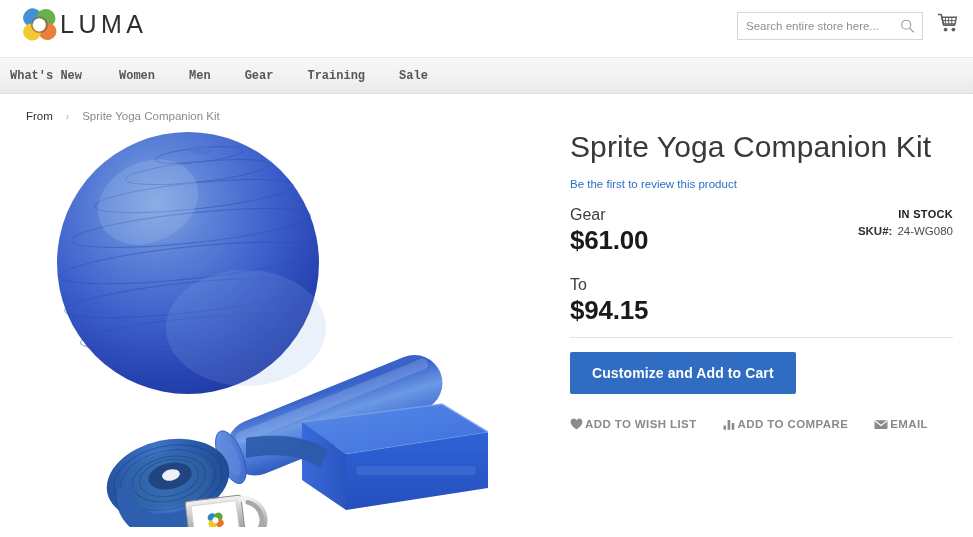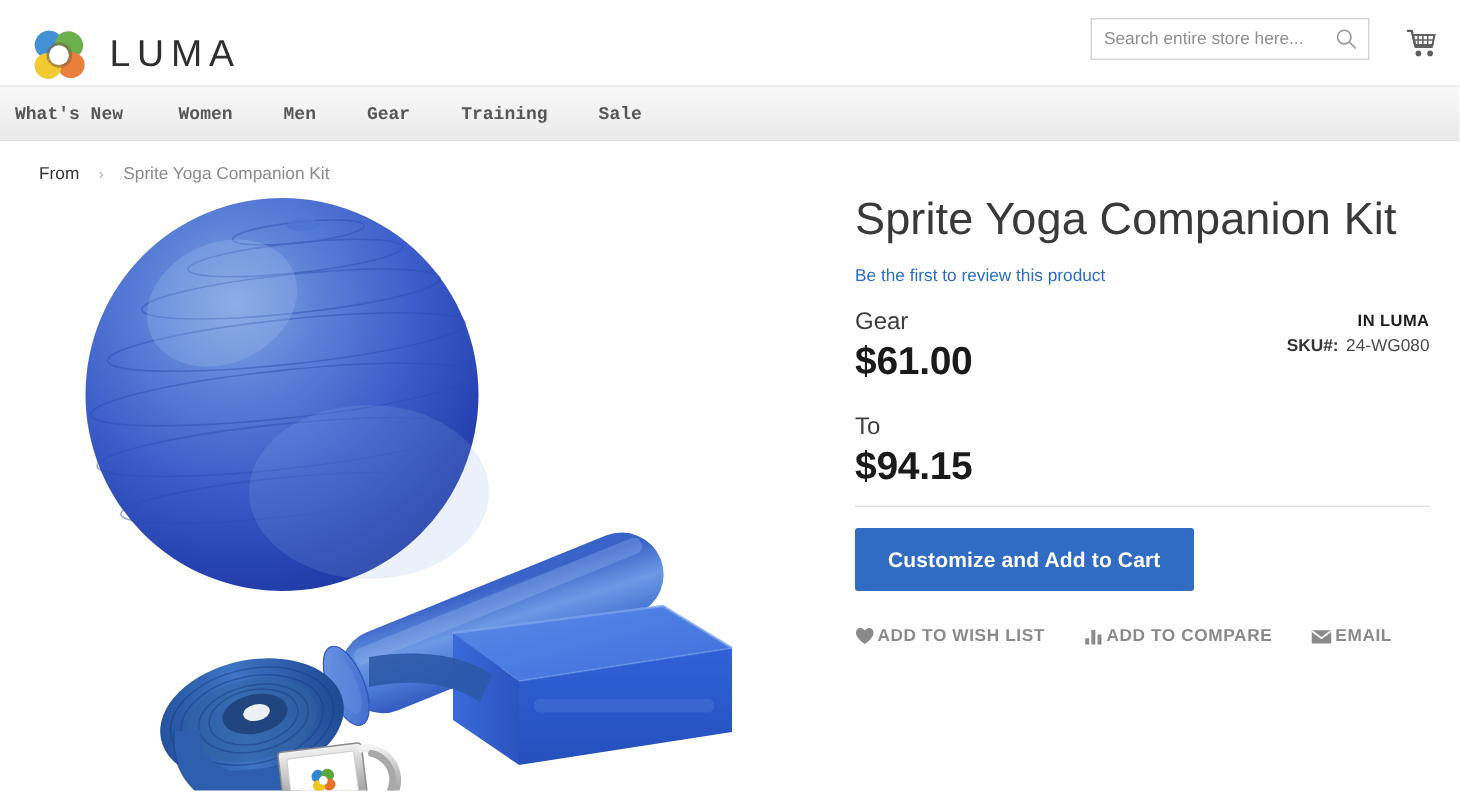--- a/index.html
+++ b/index.html
@@ -16,37 +16,37 @@
 
   
   .header {
     position: relative;
     height: 58px;
     background: #ffffff;
     border-bottom: 1px solid #e8e8e8;
   }
   .logo-wrap {
     position: absolute;
-    left: 18px; top: 17px;
-    display: flex; align-items: center; gap: 13px;
+    left: 18px; top: 5px;
+    display: flex; align-items: center; 
   }
   .logo-mark { width: 42px; height: 40px; display:block; }
   .logo-text {
     font-size: 25px;
     letter-spacing: 4.5px;
     color: #2f2f2f;
     font-weight: 400;
     line-height: 1;
     padding-bottom: 2px;
   }
 
   .header-right {
     position: absolute;
     right: 14px; top: 12px;
-    display: flex; align-items: flex-end; gap: 24px;
+    display: flex; align-items: flex-start; gap: 14px;
   }
   .search-box {
     position: relative;
     width: 186px; height: 28px;
     border: 1px solid #d6d6d6;
     background: #fff;
     display: flex; align-items: center;
   }
   .search-box input {
     border: 0; outline: 0; background: transparent;
@@ -413,21 +413,21 @@
 
     <div class="info-col">
 
       <h1 class="product-title">Sprite Yoga Companion Kit</h1>
 
       <a class="review-link">Be the first to review this product</a>
 
       <div class="price-stock-row">
 
         <div class="stock-block">
-          <div class="stock-status">IN LUMA</div>
+          <div class="stock-status">IN STOCK</div>
           <div class="sku-line">
             <span class="sku-label">SKU#:</span><span class="sku-value">24-WG080</span>
           </div>
         </div>
 
         <div class="price-group">
           <div class="price-label">Gear</div>
           <div class="price-value">$61.00</div>
         </div>
 

